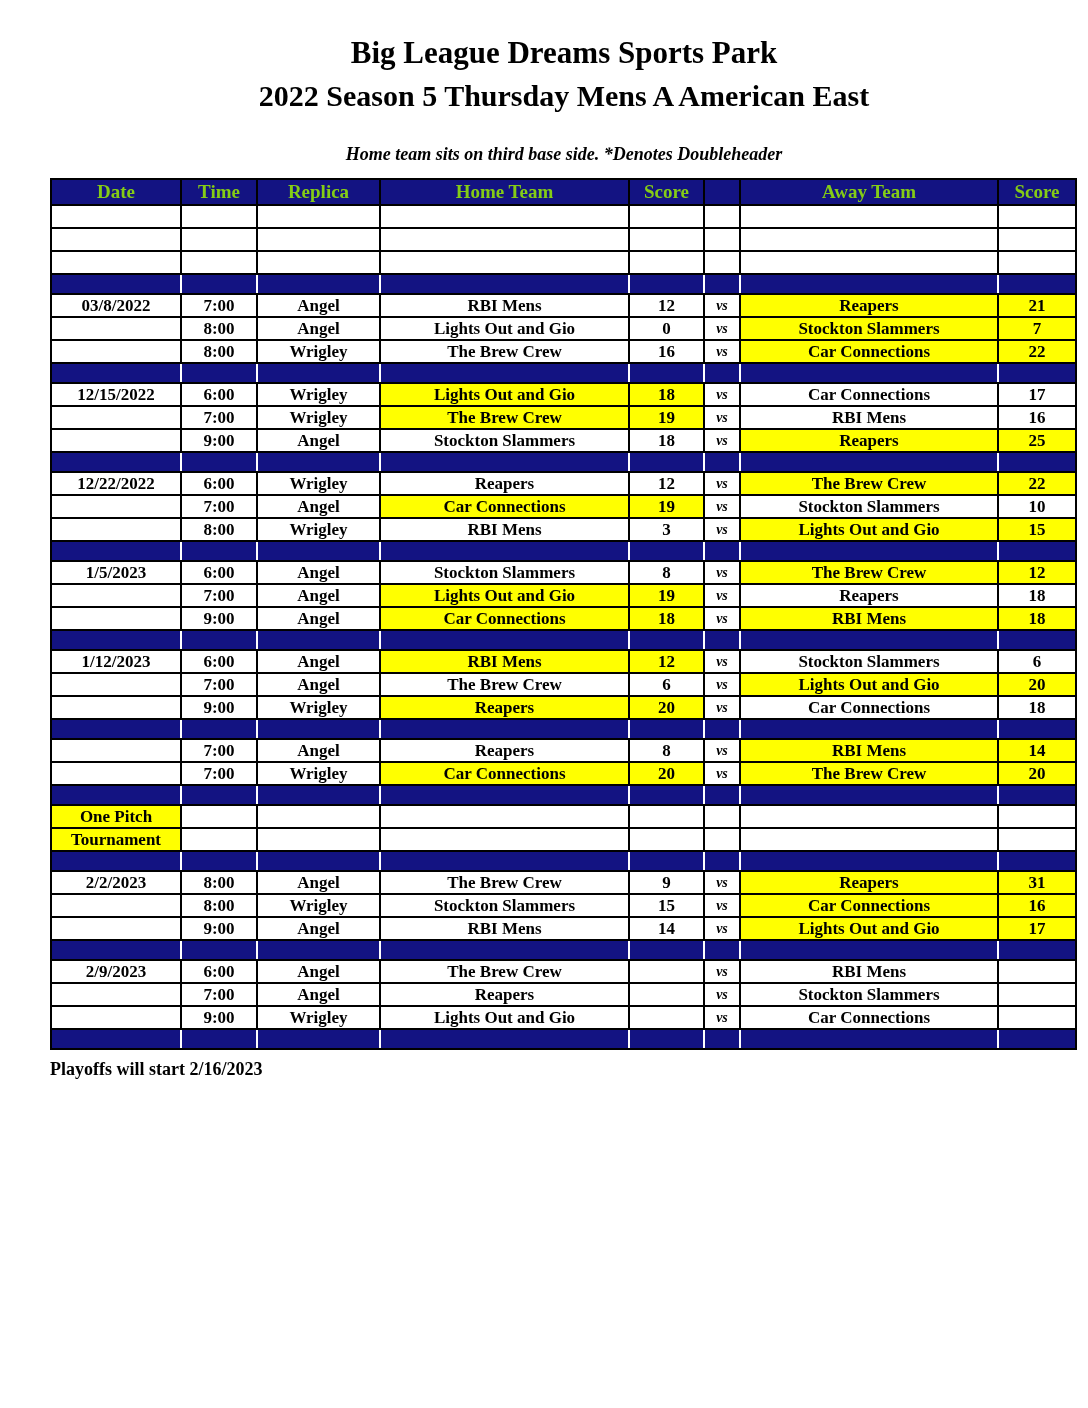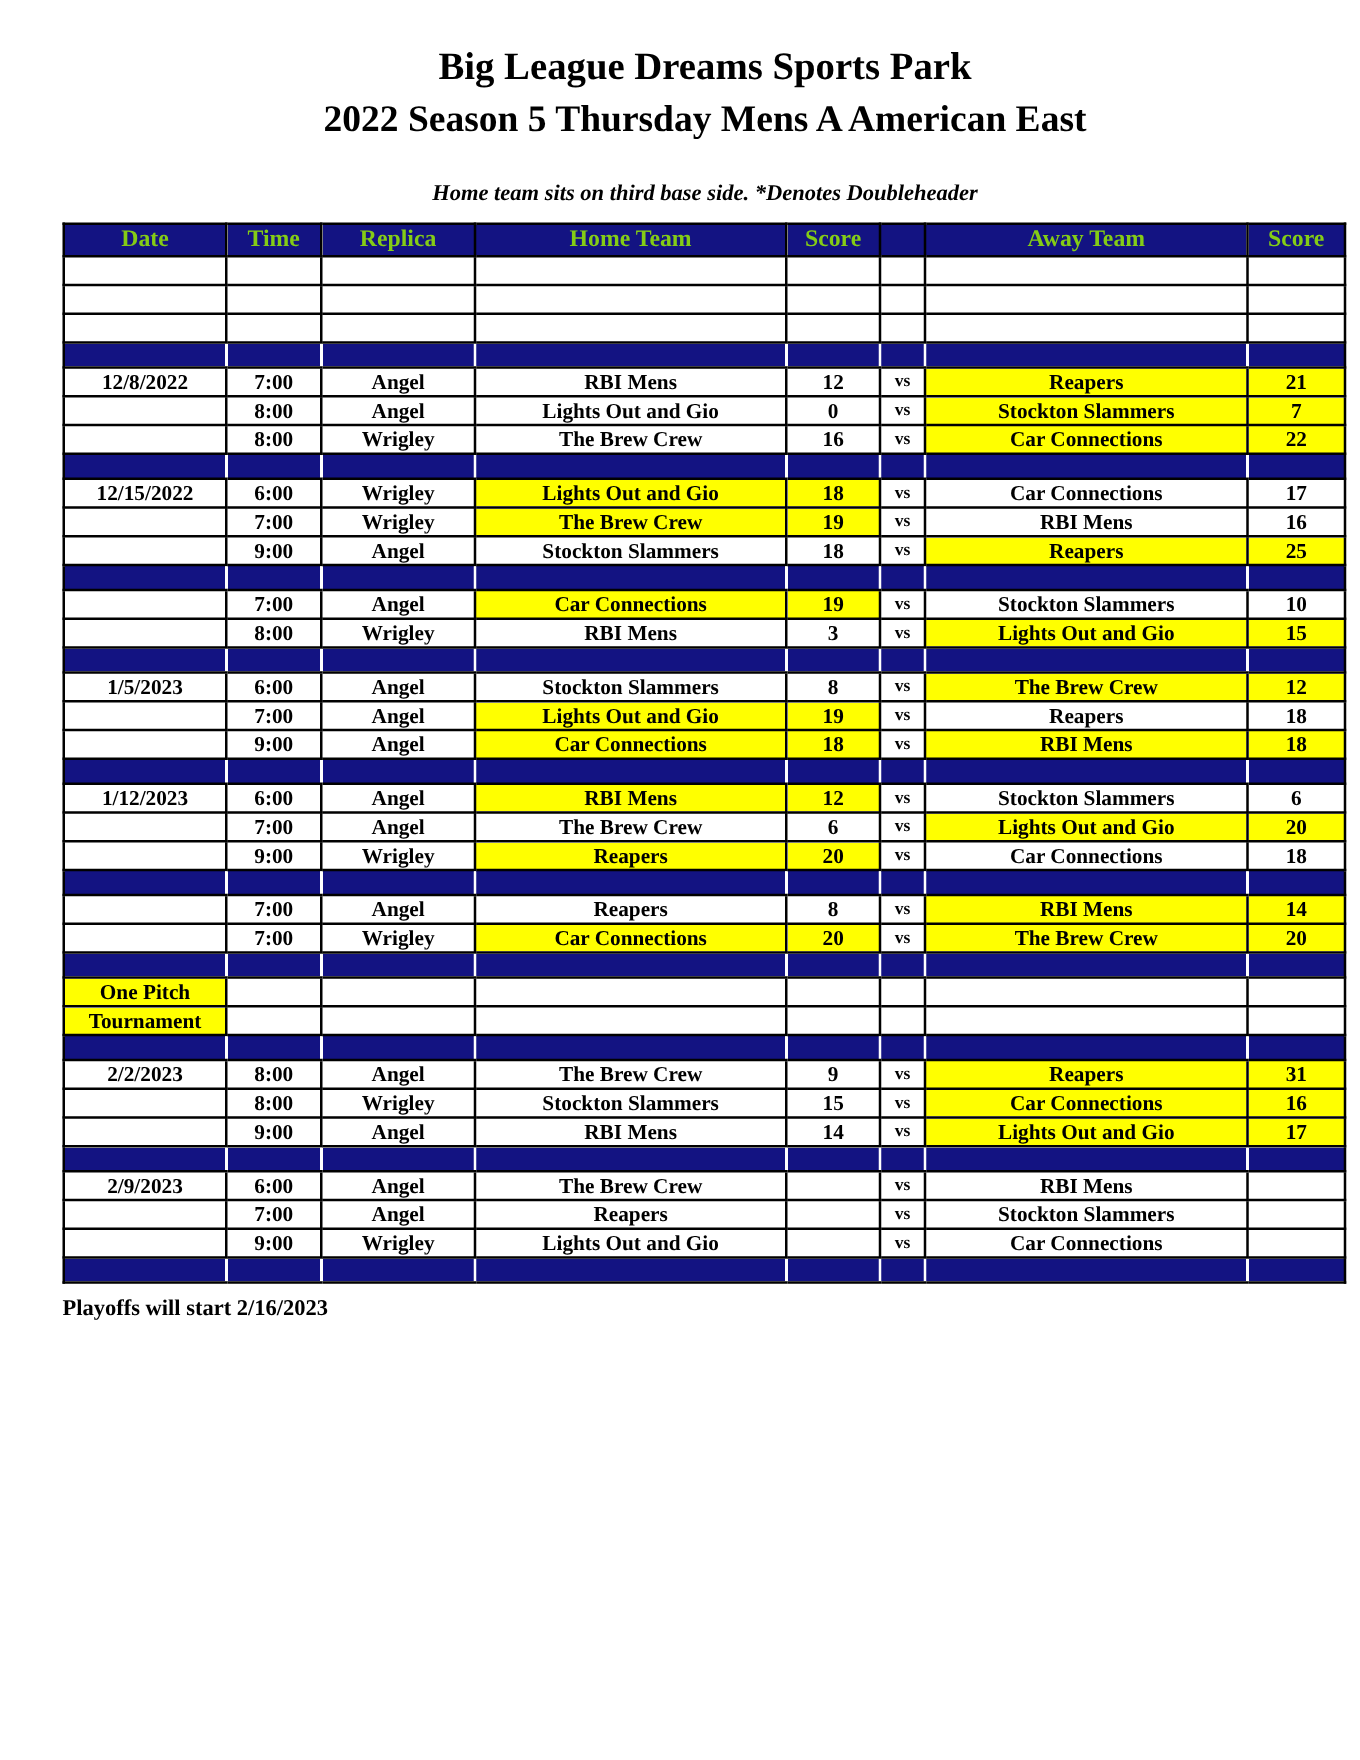--- a/index.html
+++ b/index.html
@@ -17,21 +17,21 @@
   .schedule th, .schedule td {
     border:2px solid #000; padding:0 2px; text-align:center; font-weight:bold;
     overflow:hidden; white-space:nowrap; font-family:"Liberation Serif", serif;
   }
   .schedule th { background:var(--navy); color:#84cc16; font-size:19px; height:24px; }
   .schedule td { font-size:17px; height:21px; background:#fff; }
   tr.divider td { background:var(--navy); height:18px; border-left-color:#fff; border-right-color:#fff; }
   tr.divider td.first { border-left-color:#000; }
   tr.divider td.last  { border-right-color:#000; }
   td.yellow { background:var(--yellow) !important; }
-  td.vs { font-size:14px; }
+  td.vs { font-style:italic; font-size:14px; }
   .footer { font-weight:bold; font-size:18px; margin:9px 0 0 30px; }
 </style>
 </head>
 <body>
 
 <div class="page">
   <div class="title">Big League Dreams Sports Park</div>
   <div class="subtitle">2022 Season 5 Thursday Mens A American East</div>
   <div class="note">Home team sits on third base side.  *Denotes Doubleheader</div>
 
@@ -93,21 +93,21 @@
           <td class="first"></td>
           <td></td>
           <td></td>
           <td></td>
           <td></td>
           <td></td>
           <td></td>
           <td class="last"></td>
         </tr>
         <tr>
-          <td>12/8/2022</td>
+          <td>03/8/2022</td>
           <td>7:00</td>
           <td>Angel</td>
           <td>RBI Mens</td>
           <td>12</td>
           <td class="vs">vs</td>
           <td class="yellow">Reapers</td>
           <td class="yellow">21</td>
         </tr>
         <tr>
           <td></td>
@@ -171,20 +171,30 @@
         </tr>
         <tr class="divider">
           <td class="first"></td>
           <td></td>
           <td></td>
           <td></td>
           <td></td>
           <td></td>
           <td></td>
           <td class="last"></td>
+        </tr>
+        <tr>
+          <td>12/22/2022</td>
+          <td>6:00</td>
+          <td>Wrigley</td>
+          <td>Reapers</td>
+          <td>12</td>
+          <td class="vs">vs</td>
+          <td class="yellow">The Brew Crew</td>
+          <td class="yellow">22</td>
         </tr>
         <tr>
           <td></td>
           <td>7:00</td>
           <td>Angel</td>
           <td class="yellow">Car Connections</td>
           <td class="yellow">19</td>
           <td class="vs">vs</td>
           <td>Stockton Slammers</td>
           <td>10</td>

